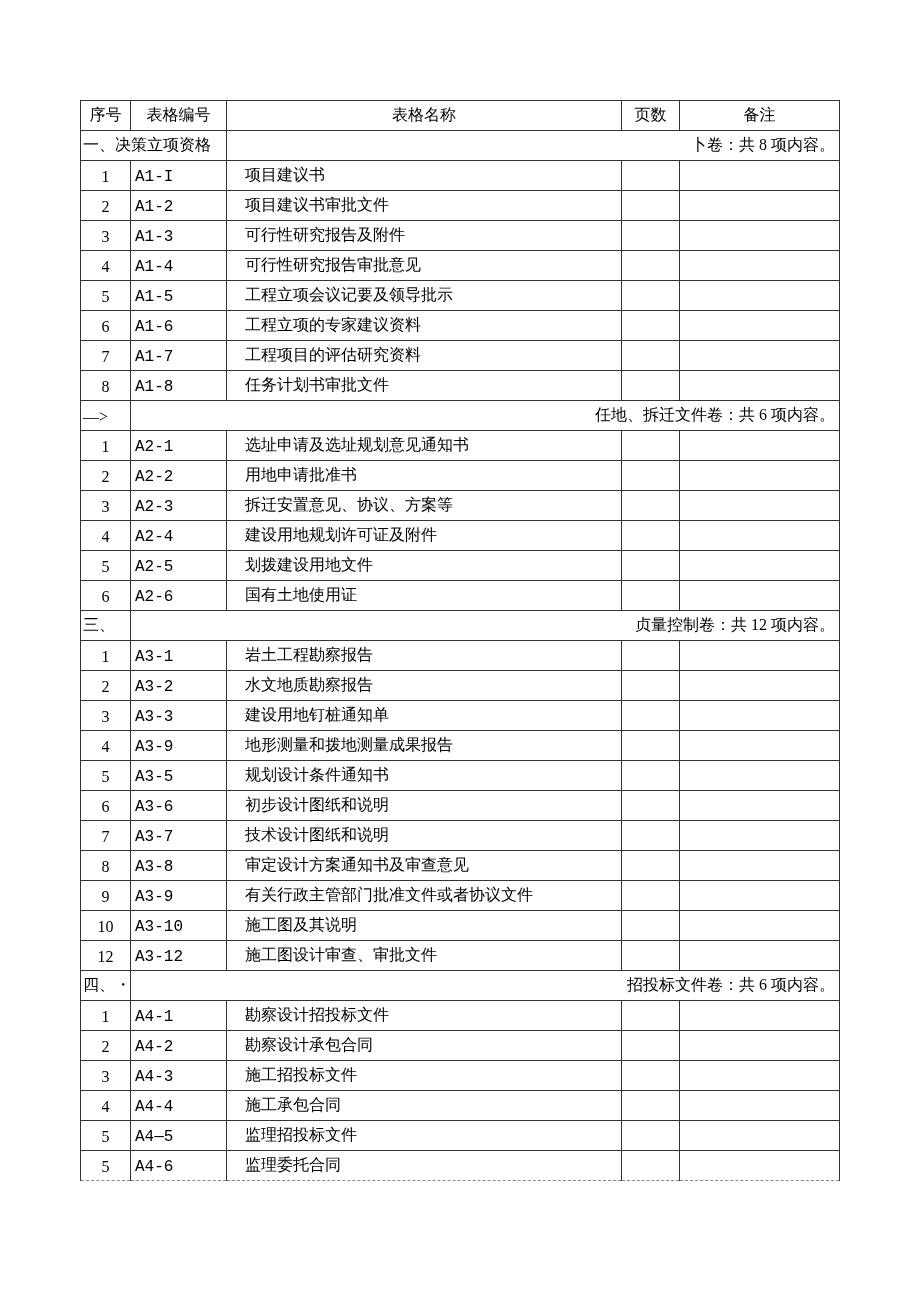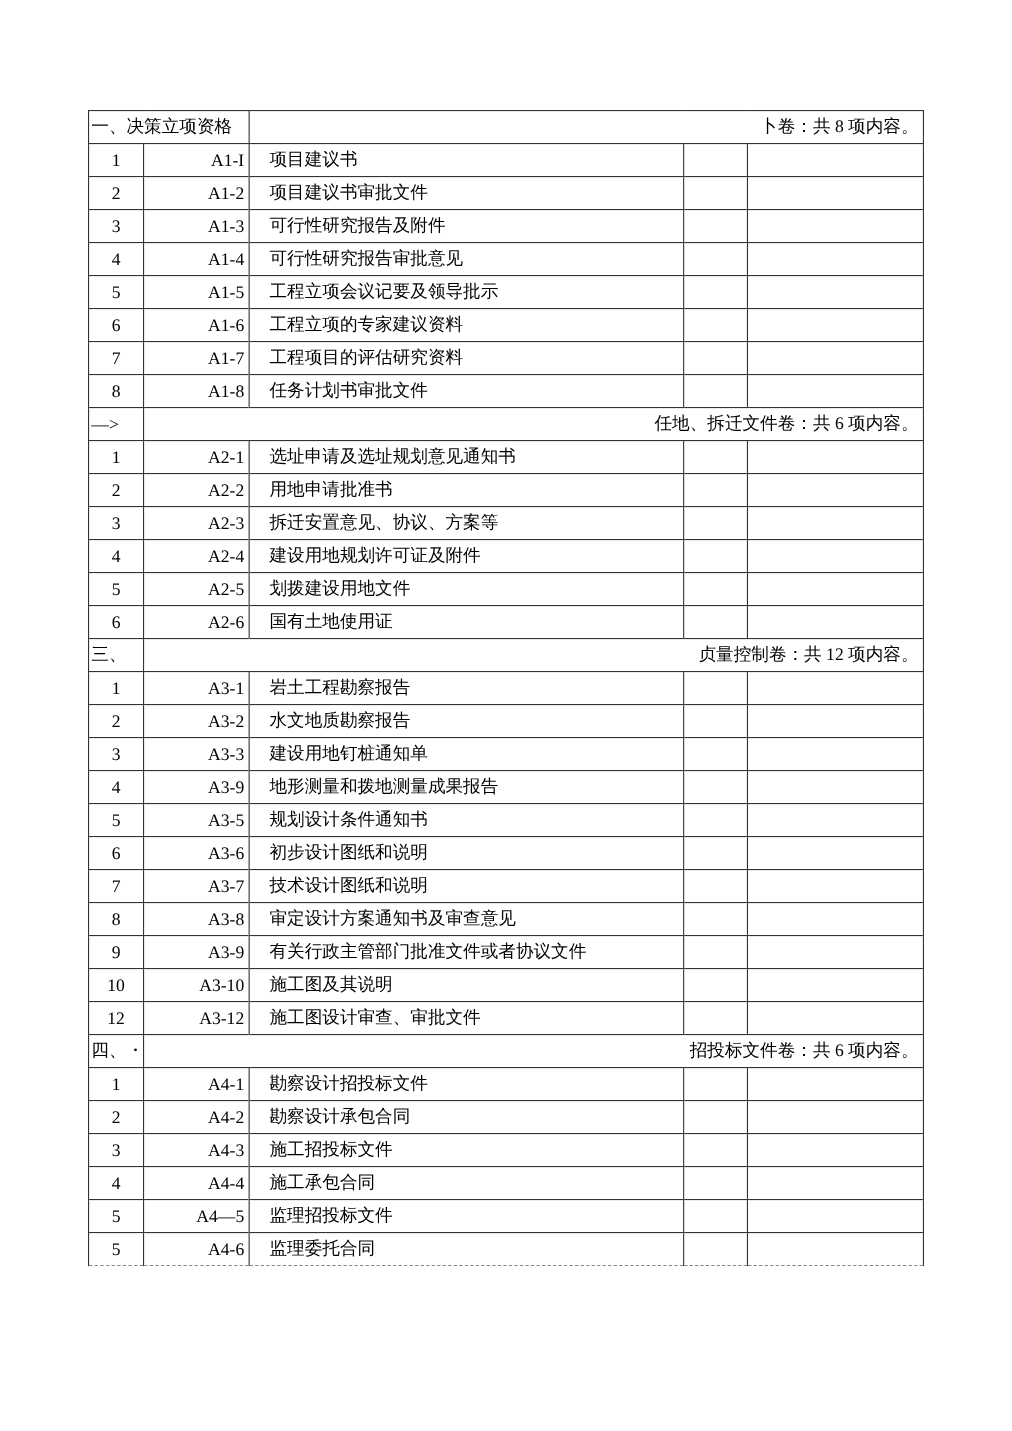--- a/index.html
+++ b/index.html
@@ -30,21 +30,21 @@
     tr.header td {
       border-bottom: 1px solid #333;
       text-align: center;
       vertical-align: middle;
     }
     tr.sectionrow td {
       border-bottom: 1px solid #333;
       vertical-align: bottom;
     }
     .col-seq { width: 50px; text-align: center; }
-    .col-code { width: 96px; text-align: right; font-family: Liberation Serif, serif; }
+    .col-code { width: 96px; text-align: left; font-family: Liberation Mono, monospace; }
     .col-name { width: auto; text-align: left; padding-left: 18px; }
     .col-page { width: 58px; }
     .col-note { width: 160px; }
     td.merged-section {
       text-align: left;
       padding-left: 2px;
     }
     td.sec-left {
       text-align: left;
       padding-left: 2px;
@@ -61,20 +61,27 @@
 <table>
   <colgroup>
     <col class="col-seq">
     <col class="col-code">
     <col class="col-name">
     <col class="col-page">
     <col class="col-note">
   </colgroup>
 
   <tbody>
+      <tr class="header">
+    <td>序号</td>
+    <td>表格编号</td>
+    <td>表格名称</td>
+    <td>页数</td>
+    <td>备注</td>
+  </tr>
 
 
   <tr class="sectionrow">
     <td colspan="2" class="sec-left">一、决策立项资格</td>
     <td colspan="3" class="sec-right">卜卷：共 8 项内容。</td>
   </tr>
 
   </tbody>
     <tbody>
       <tr>

